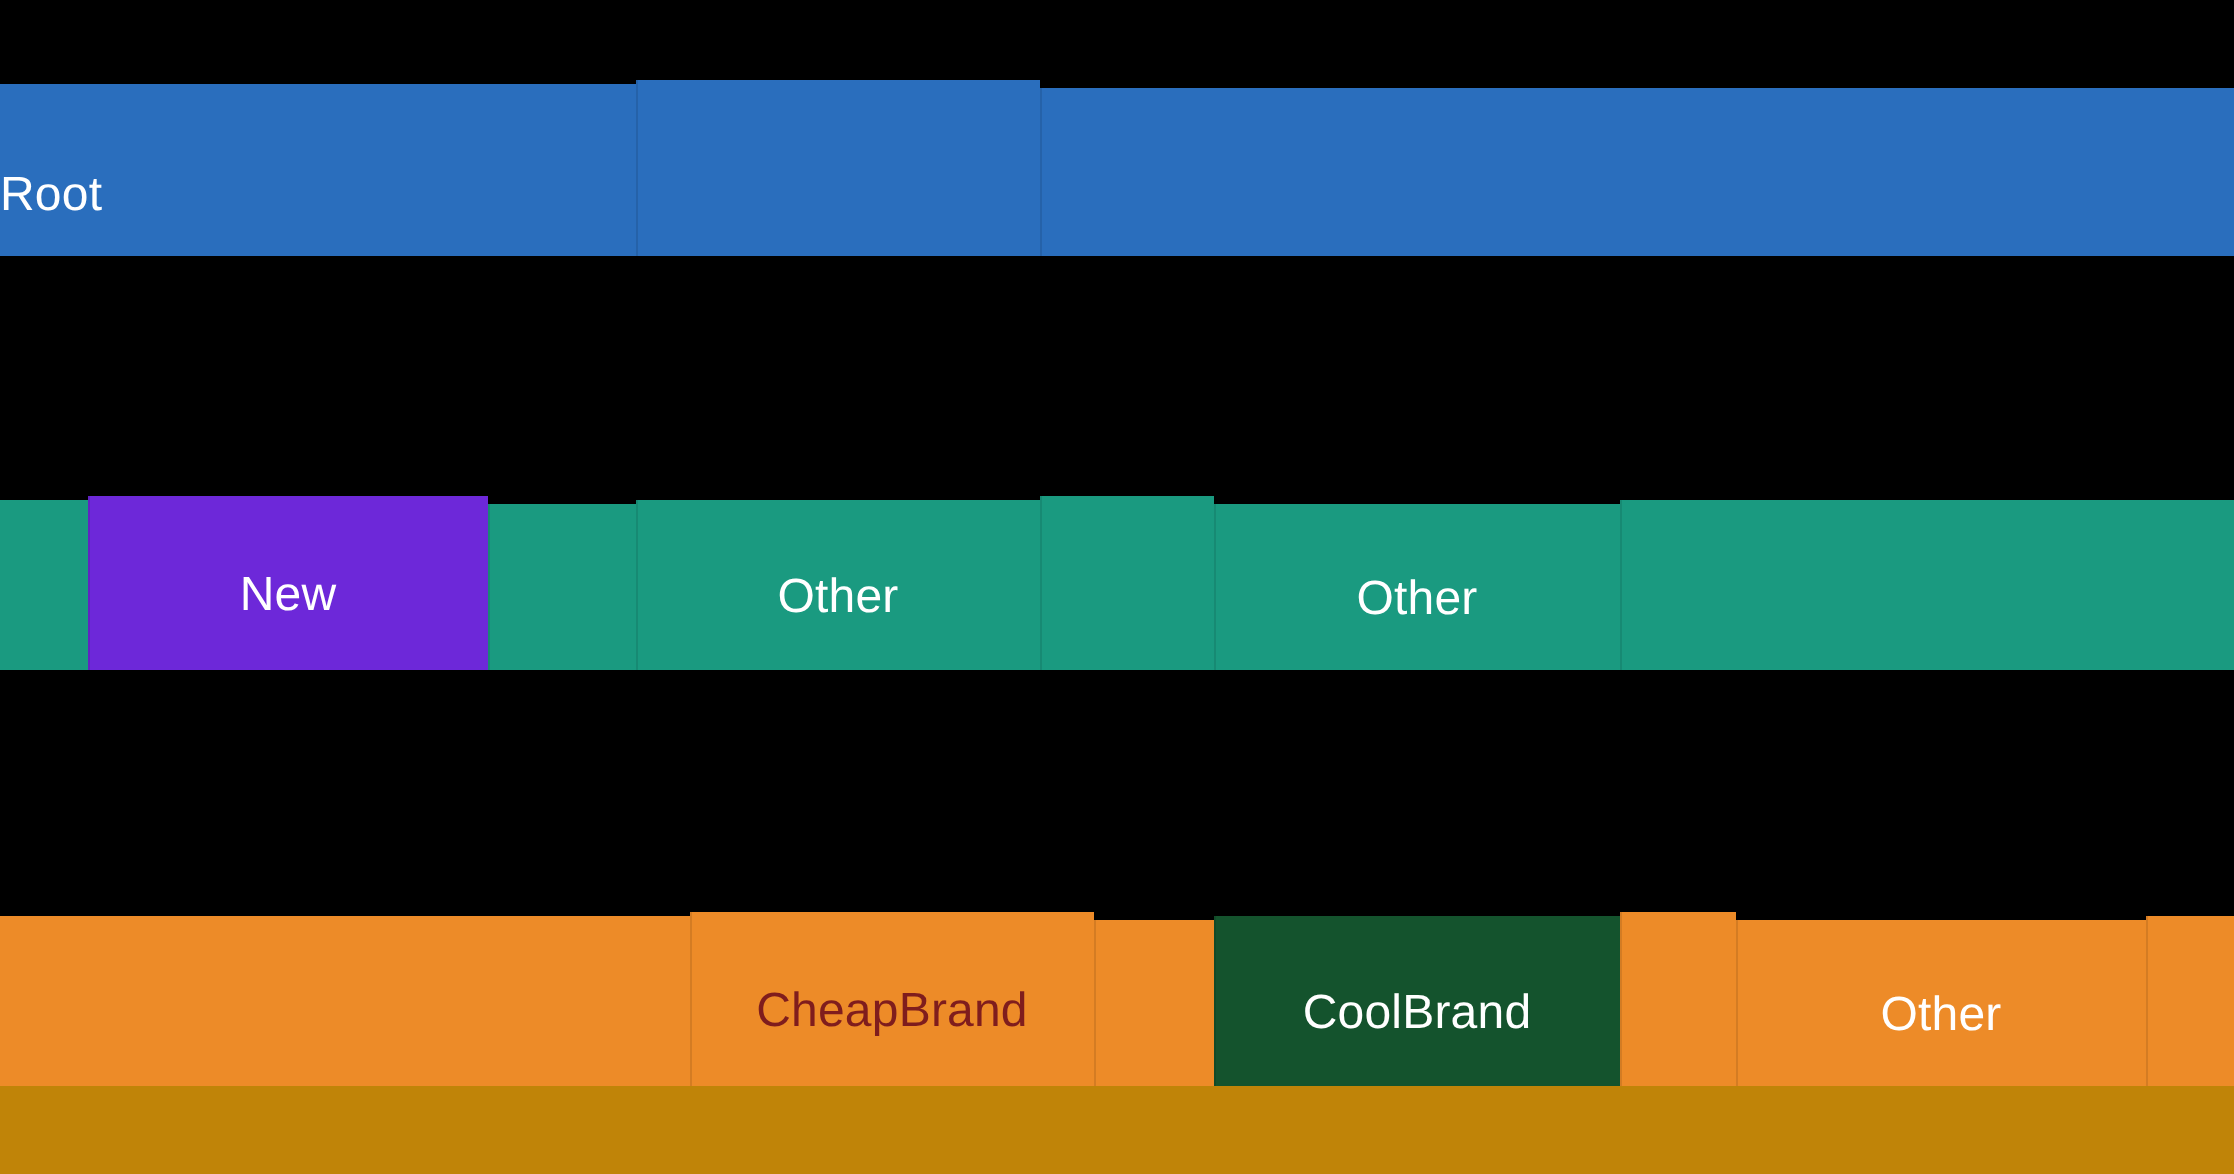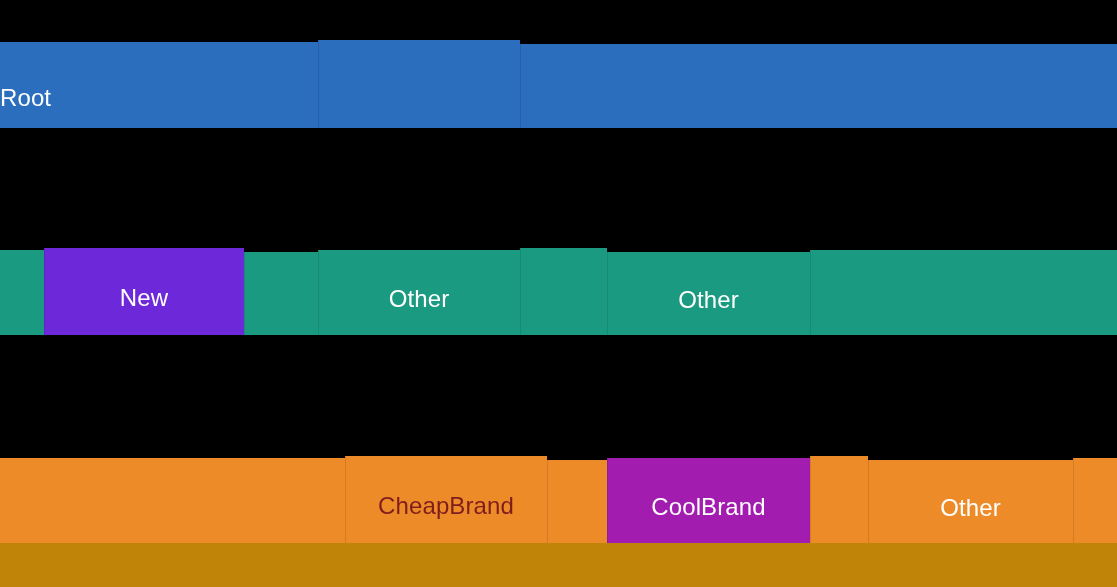--- a/index.html
+++ b/index.html
@@ -88,21 +88,21 @@
         <span class="node-label" style="color: rgb(255, 255, 255); font-size: 24px;">Other</span>
       </div>
       <div class="node seam-left" style="left: 810px; width: 307px; background: rgb(26, 154, 128);"></div>
     </div>
     <div class="level" style="top: 458px; height: 85px;">
       <div class="node" style="left: 0px; width: 345px; background: rgb(237, 139, 40);"></div>
       <div class="node seam-left offset-up" style="left: 345px; width: 202px; background: rgb(237, 139, 40);">
         <span class="node-label" style="color: #7f1d1d; font-size: 24px;">CheapBrand</span>
       </div>
       <div class="node seam-left offset-down" style="left: 547px; width: 60px; background: rgb(237, 139, 40);"></div>
-      <div class="node seam-left" style="left: 607px; width: 203px; background: #a21caf;">
+      <div class="node seam-left" style="left: 607px; width: 203px; background: #14532d;">
         <span class="node-label" style="color: rgb(255, 255, 255); font-size: 24px;">CoolBrand</span>
       </div>
       <div class="node seam-left offset-up" style="left: 810px; width: 58px; background: rgb(237, 139, 40);"></div>
       <div class="node seam-left offset-down" style="left: 868px; width: 205px; background: rgb(237, 139, 40);">
         <span class="node-label" style="color: rgb(255, 255, 255); font-size: 24px;">Other</span>
       </div>
       <div class="node seam-left" style="left: 1073px; width: 44px; background: rgb(237, 139, 40);"></div>
     </div>
     <div class="level" style="top: 543px; height: 44px;">
       <div class="node" style="left: 0px; width: 1117px; background: rgb(192, 132, 8);"></div>

